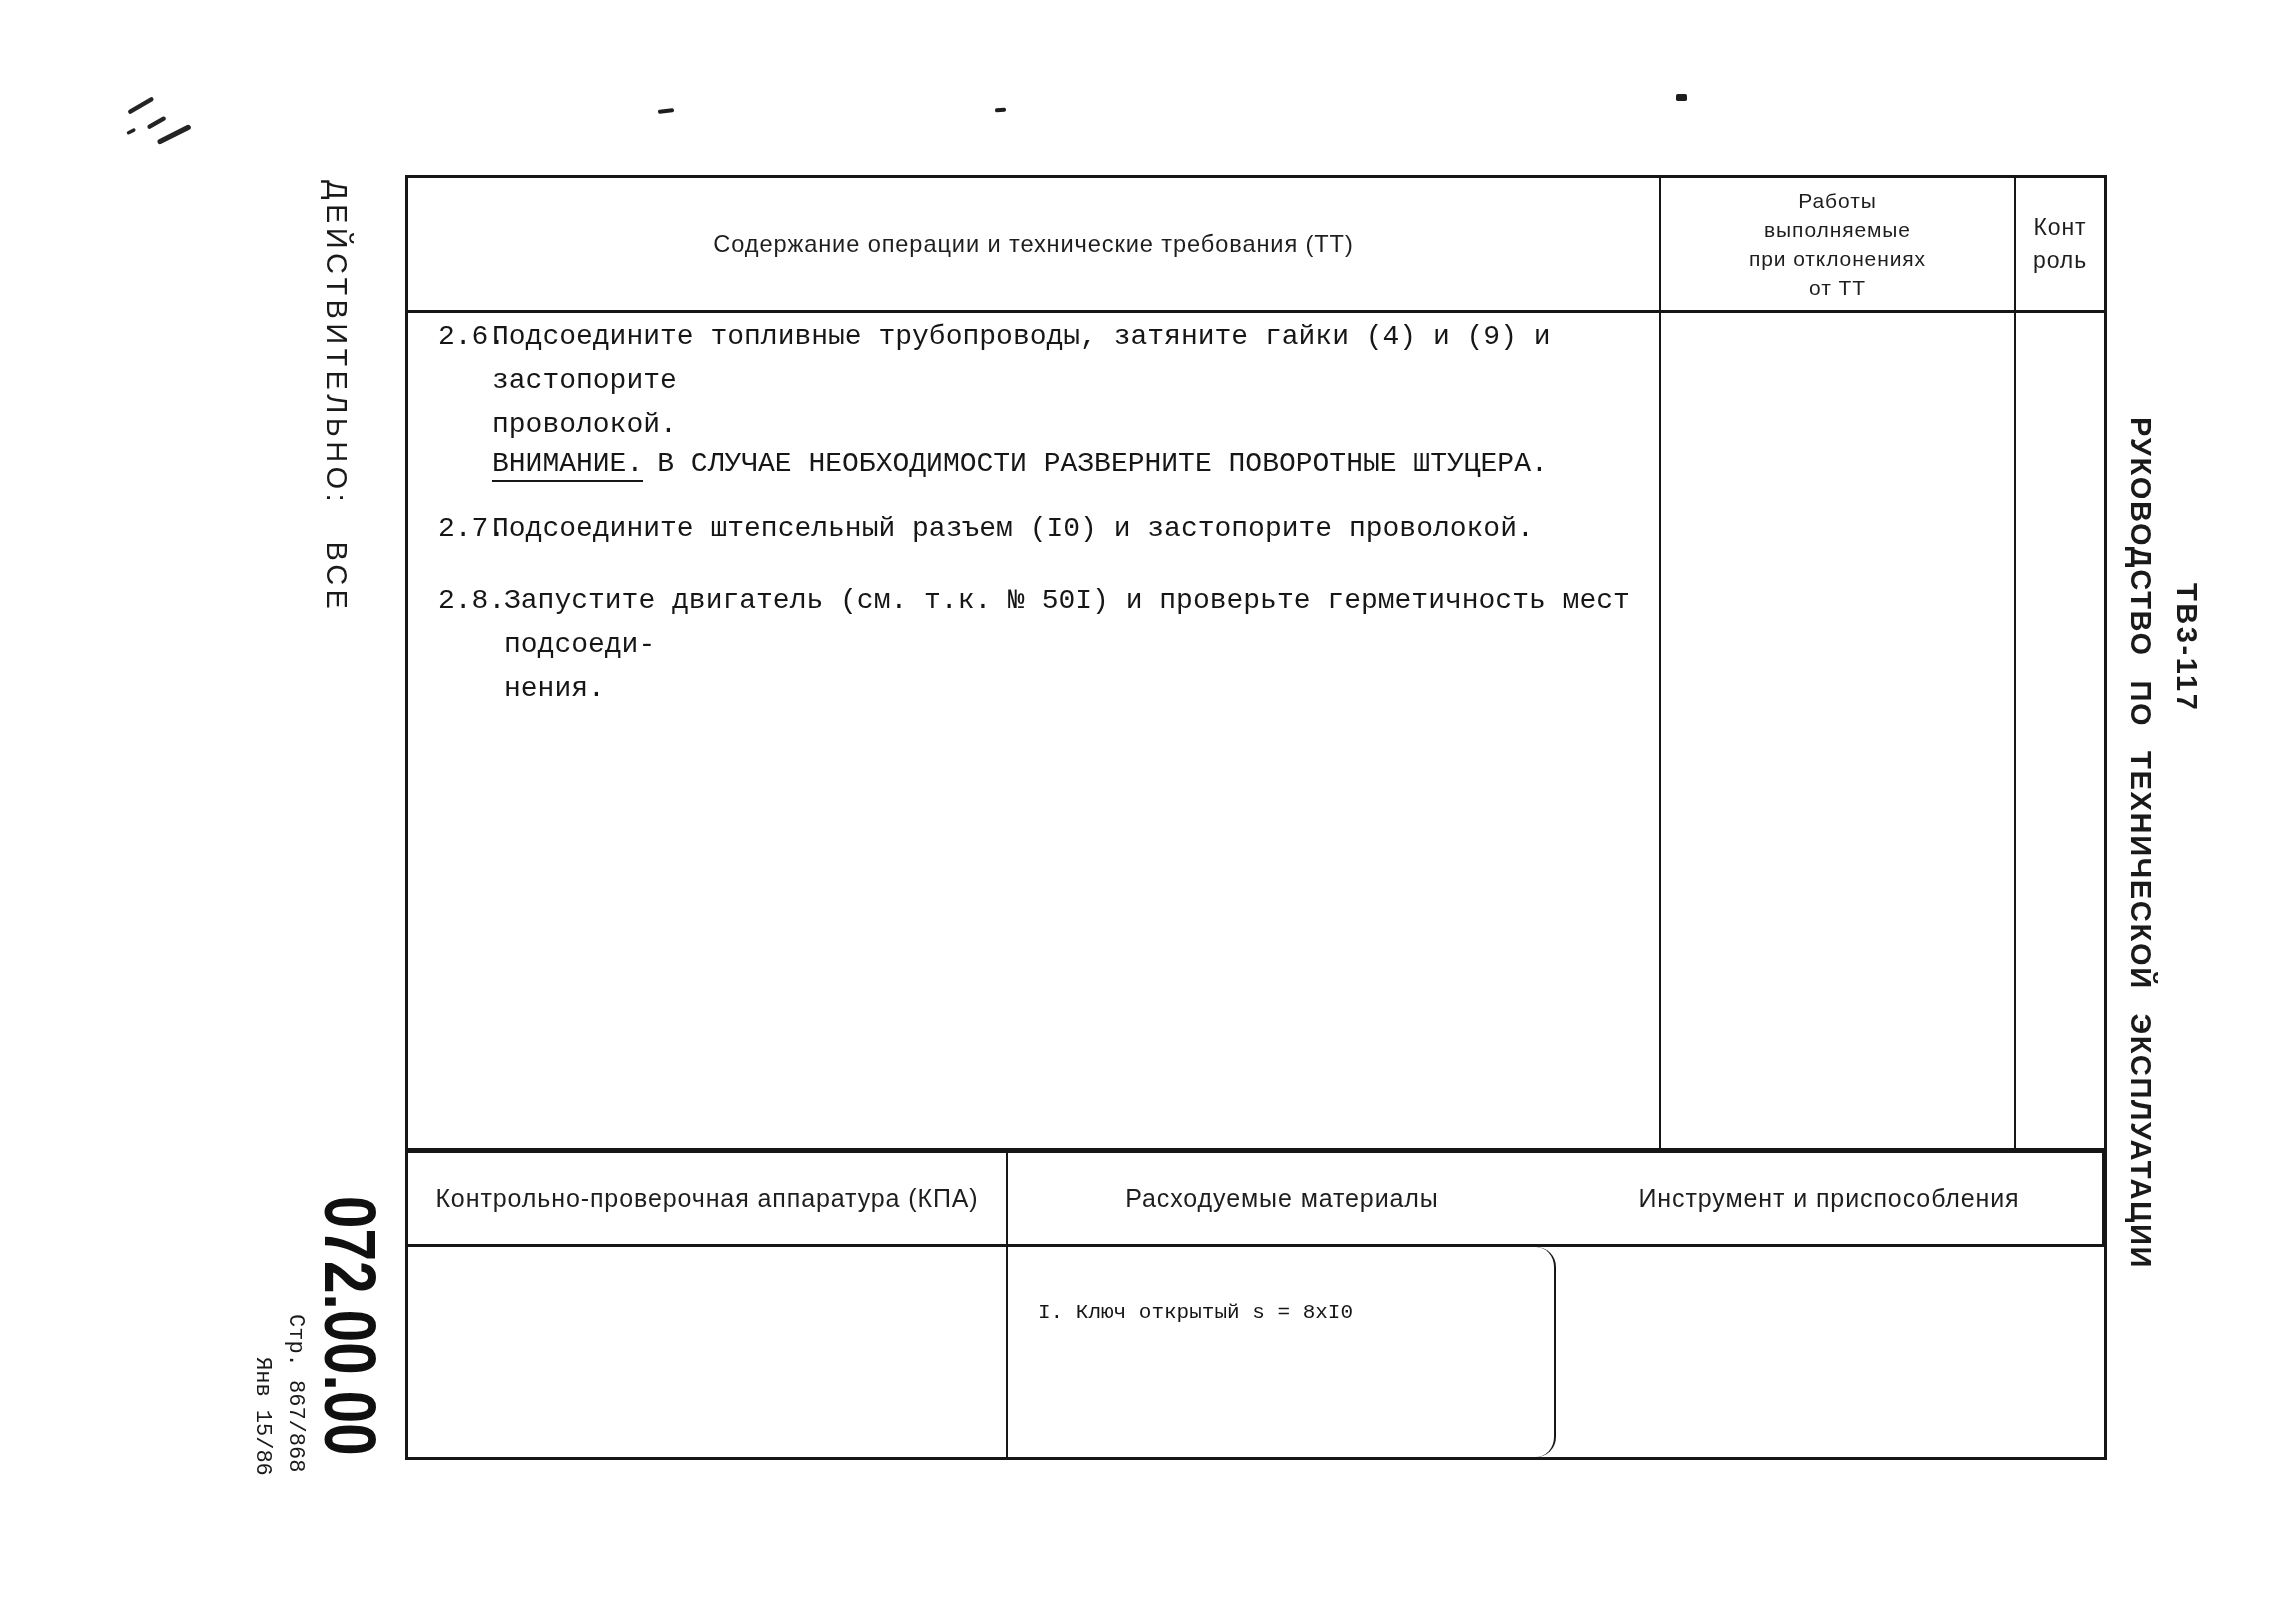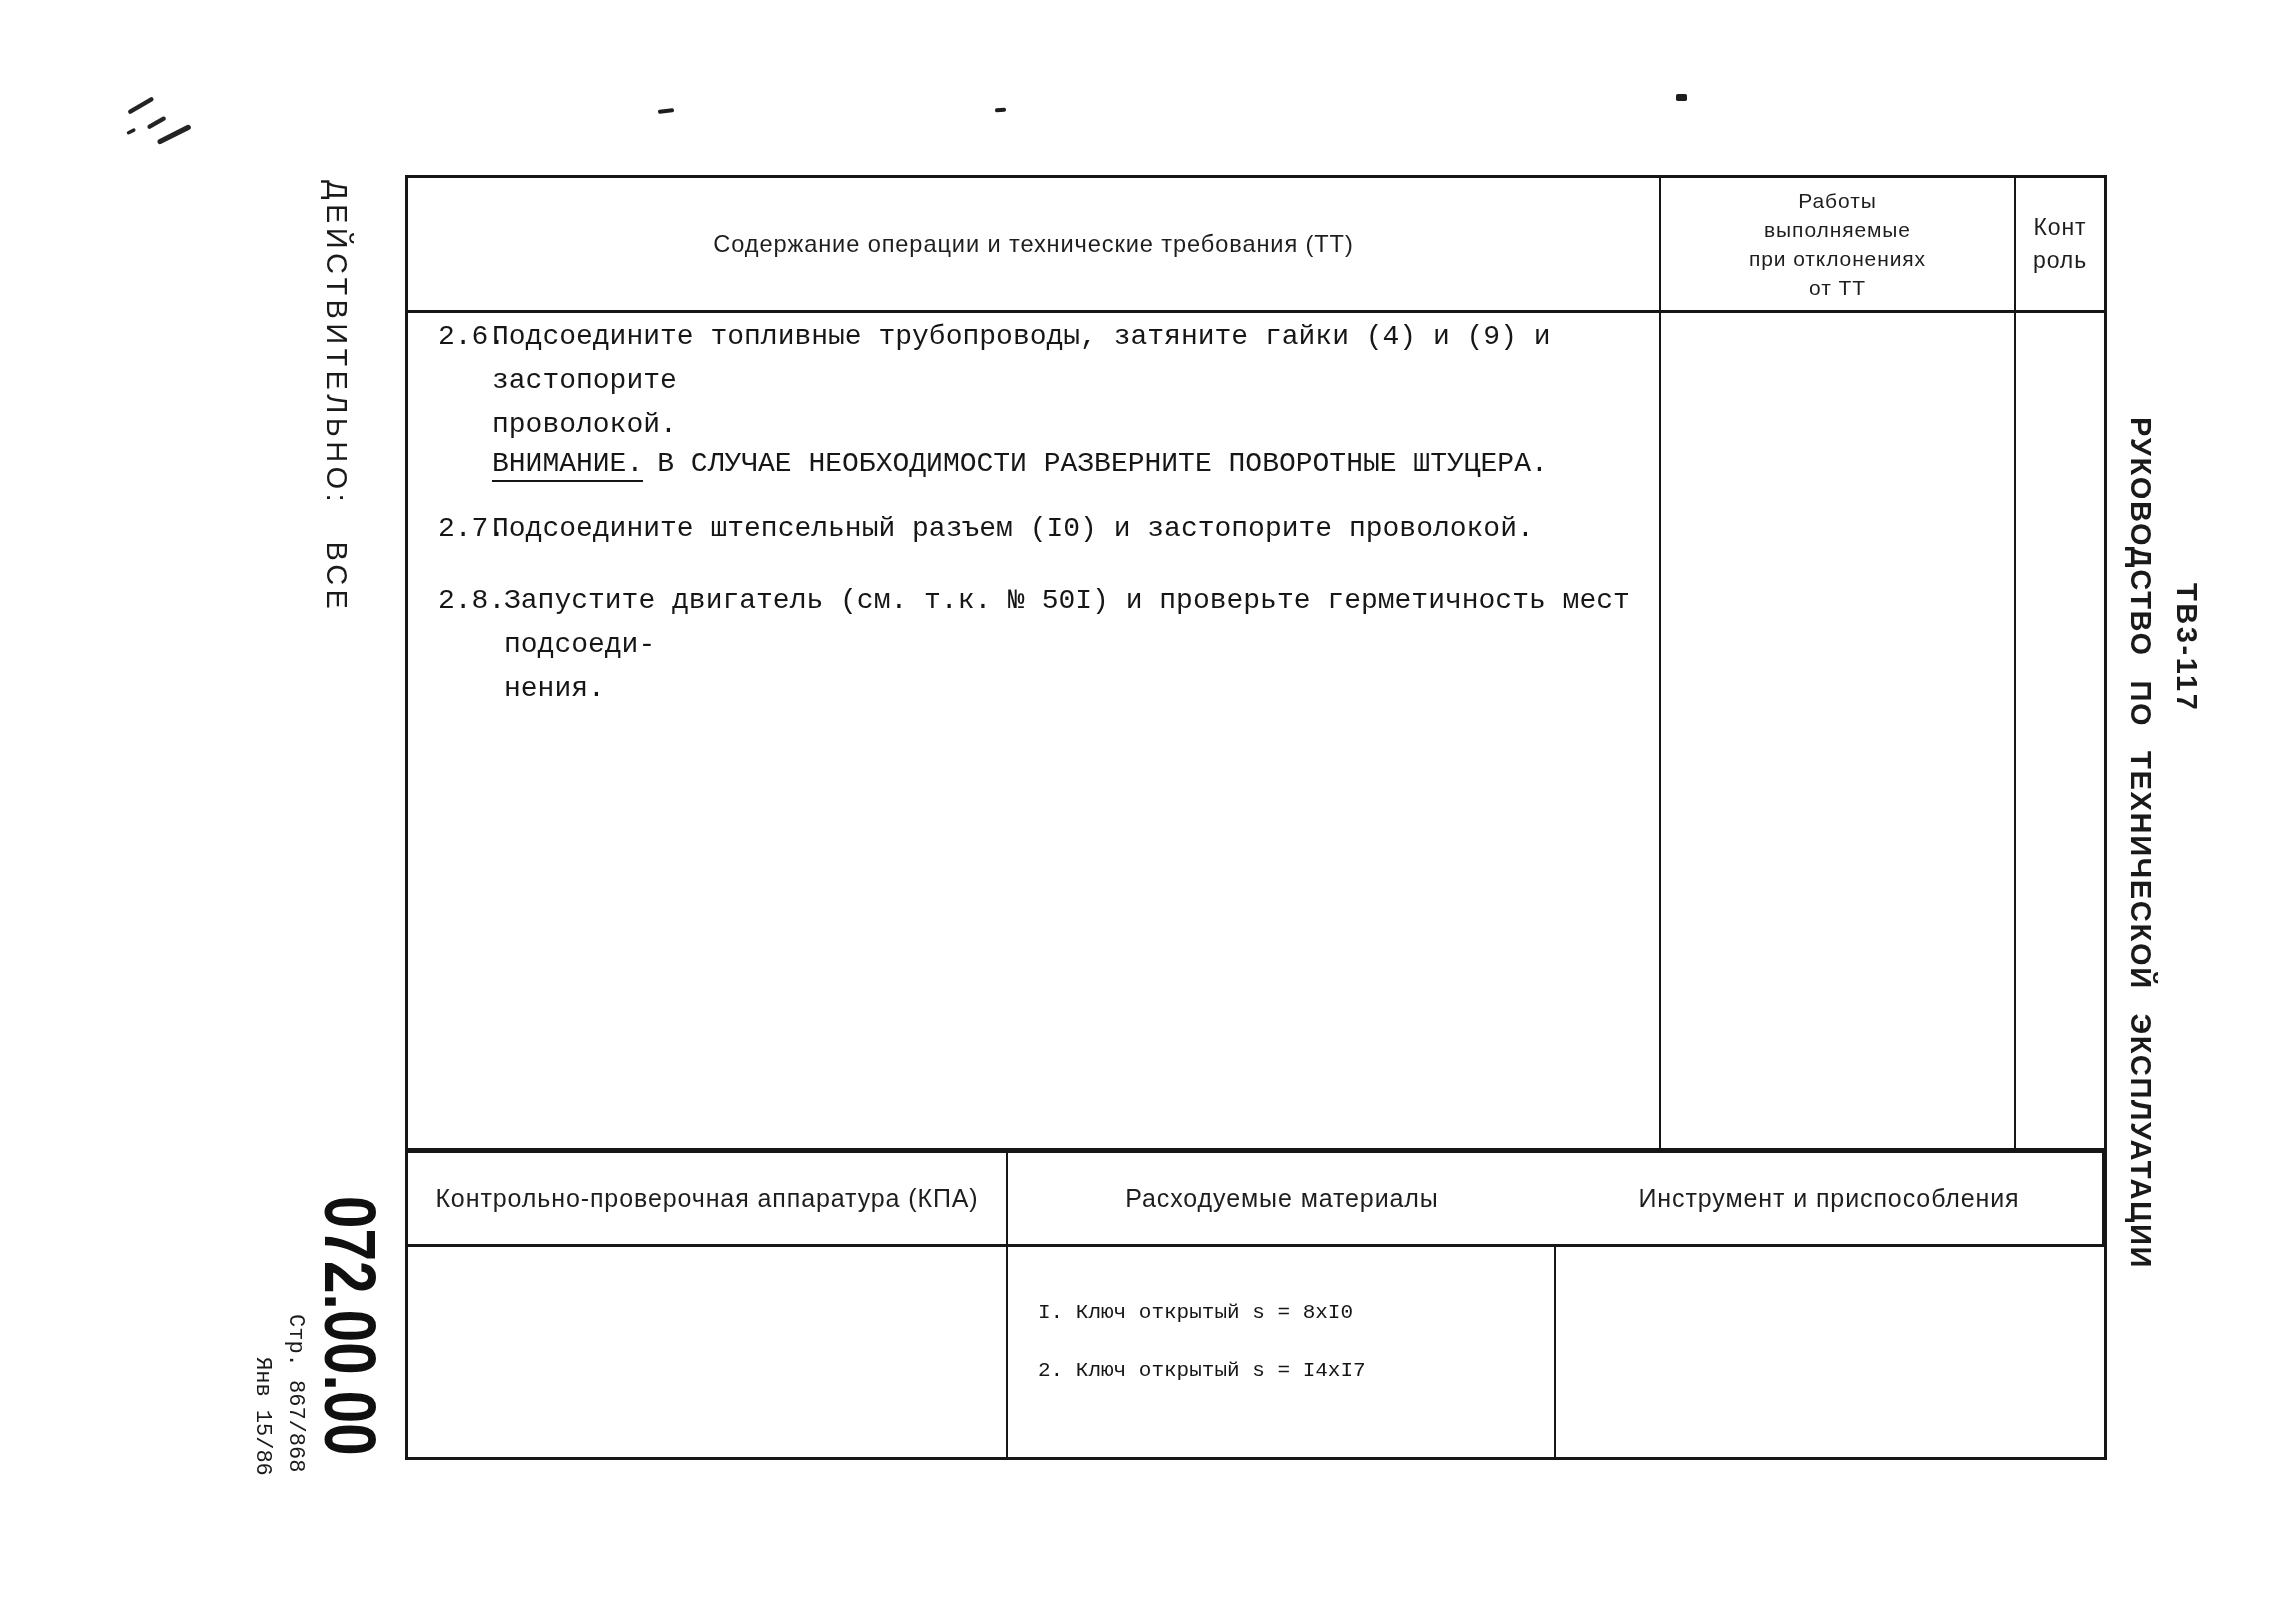--- a/index.html
+++ b/index.html
@@ -31,21 +31,21 @@
   .prow{display:flex;line-height:44px;}
   .pnum{width:54px;flex:none;}
   .ptxt{flex:1;}
   .warn-row{margin-top:-5.2px;}
   .r27{margin-top:21px;}
   .r28{margin-top:28px;gap:12px;}
   .u{border-bottom:2.6px solid #161616;padding-bottom:0.9px;margin-right:14px;}
   .caps{}
   
   .toolcell{padding:44px 0 0 30px;font-family:"Liberation Mono","DejaVu Sans Mono",monospace;
-            font-size:21px;color:#161616;}
+            font-size:21px;color:#161616;border-radius:20px;}
   .matcell{padding:44px 0 0 35px;font-family:"Liberation Mono","DejaVu Sans Mono",monospace;
            font-size:21px;color:#161616;}
   .tline{line-height:44px;margin-bottom:14px;white-space:nowrap;}
   
   .vtext{position:absolute;transform-origin:0 0;transform:rotate(90deg);white-space:nowrap;color:#1a1a1a;}
   .v-validity{left:353px;top:180px;font-size:29px;letter-spacing:4.4px;word-spacing:23px;}
   .v-docnum{left:392px;top:1196px;font-size:73px;font-weight:bold;color:#101010;}
   .v-docnum .squeeze{display:inline-block;transform:scaleX(0.8);transform-origin:0 0;letter-spacing:0px;}
   .v-page{left:308px;top:1314px;font-family:"Liberation Mono","DejaVu Sans Mono",monospace;font-size:22px;}
   .v-date{left:275px;top:1357px;font-family:"Liberation Mono","DejaVu Sans Mono",monospace;font-size:22px;}
@@ -127,21 +127,20 @@
 
   <div class="tbl bot-tbl">
 
     <div class="cell bR bB hcell hfont bothead">Контрольно-проверочная аппаратура (КПА)</div>
     <div class="cell bB hcell hfont bothead">Расходуемые материалы</div>
     <div class="cell bR bB hcell hfont bothead">Инструмент и приспособления</div>
 
     <div class="cell bR"></div>
     <div class="cell bR toolcell">
       <div class="tline">I. Ключ открытый s = 8xI0</div>
-      <div class="tline">2. Ключ открытый s = I4xI7</div>
     </div>
   </div>
 
   <svg class="pen" style="left:118px;top:87px;" width="79" height="66" viewBox="0 0 90 75">
     <path d="M14 28 L38 14" stroke="#242424" stroke-width="5" fill="none" stroke-linecap="round"></path>
     <path d="M36 45 L52 36" stroke="#242424" stroke-width="5" fill="none" stroke-linecap="round"></path>
     <path d="M48 62 L80 46" stroke="#242424" stroke-width="6" fill="none" stroke-linecap="round"></path>
     <path d="M12 52 L18 49" stroke="#242424" stroke-width="4" fill="none" stroke-linecap="round"></path>
   </svg>
   <div class="dash" style="left:658px;top:109px;width:15.7px;height:4.4px;transform:rotate(-6deg);"></div>

